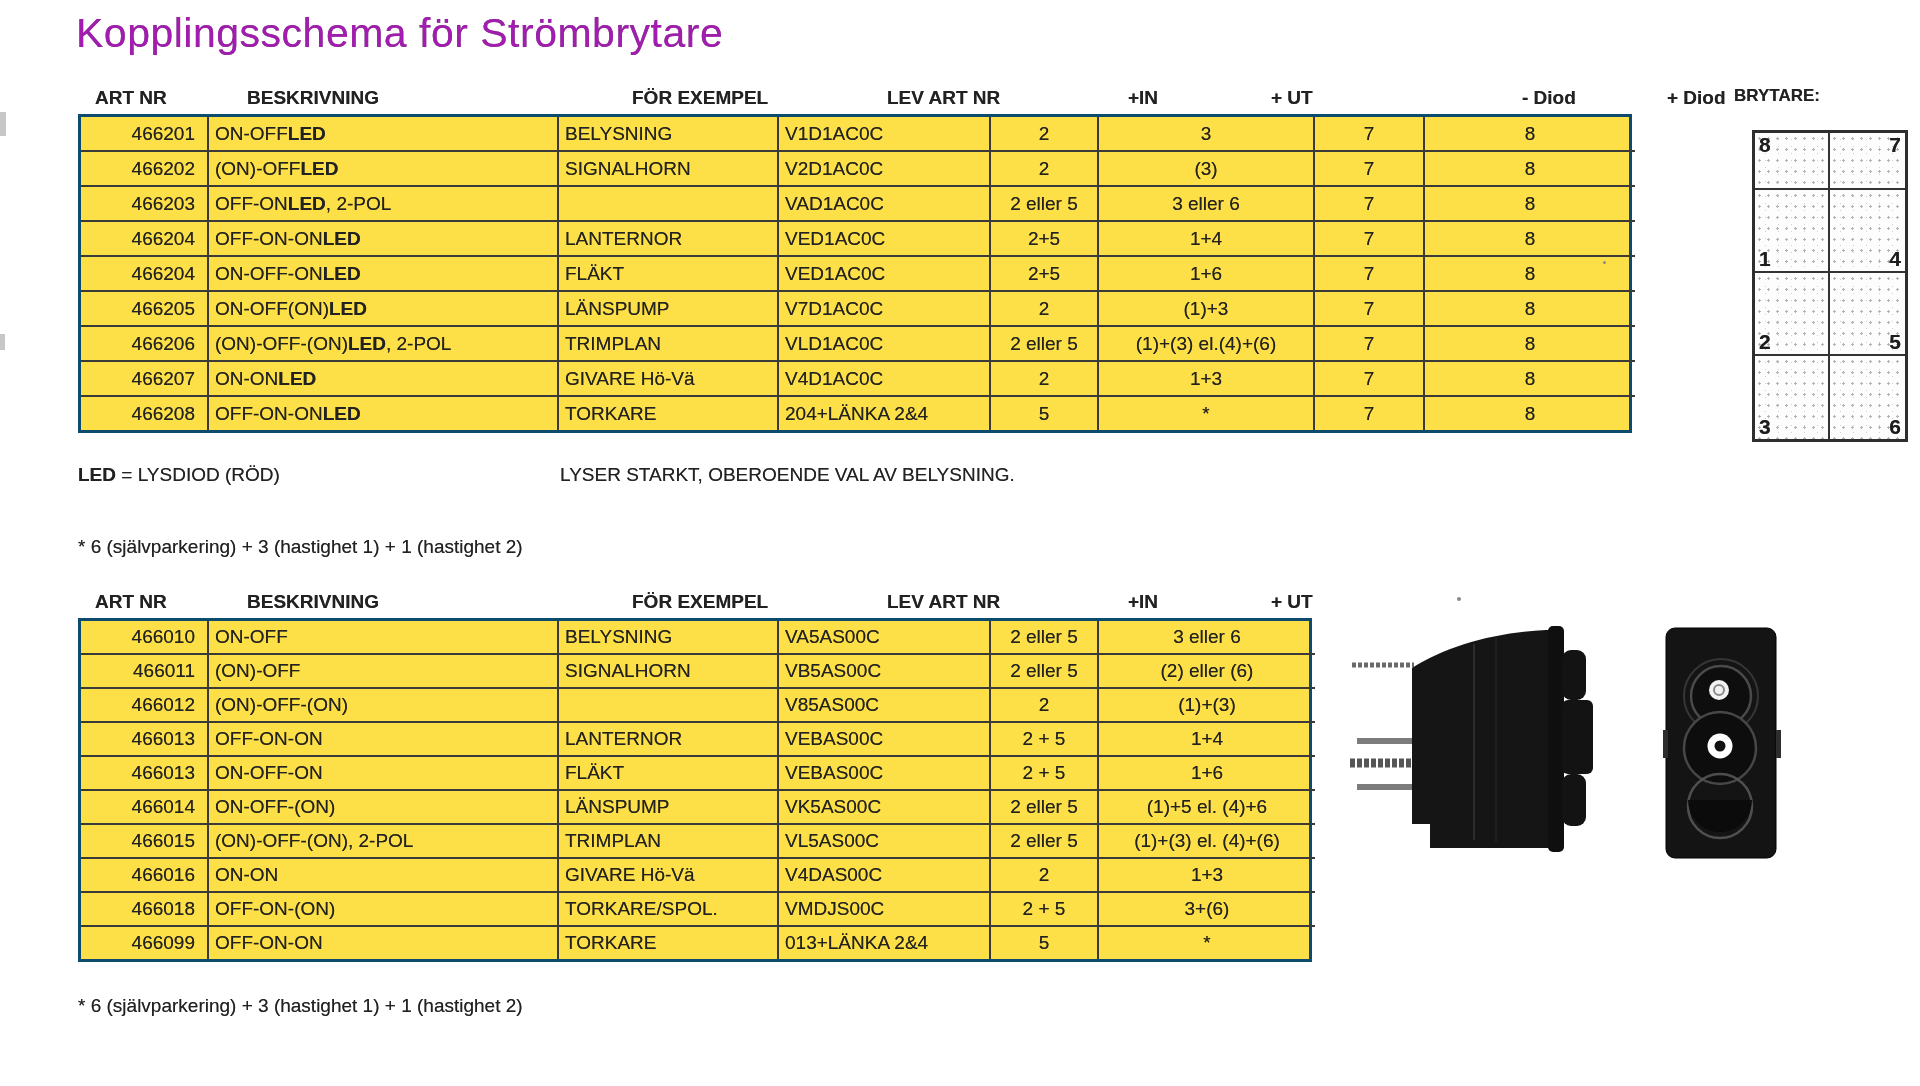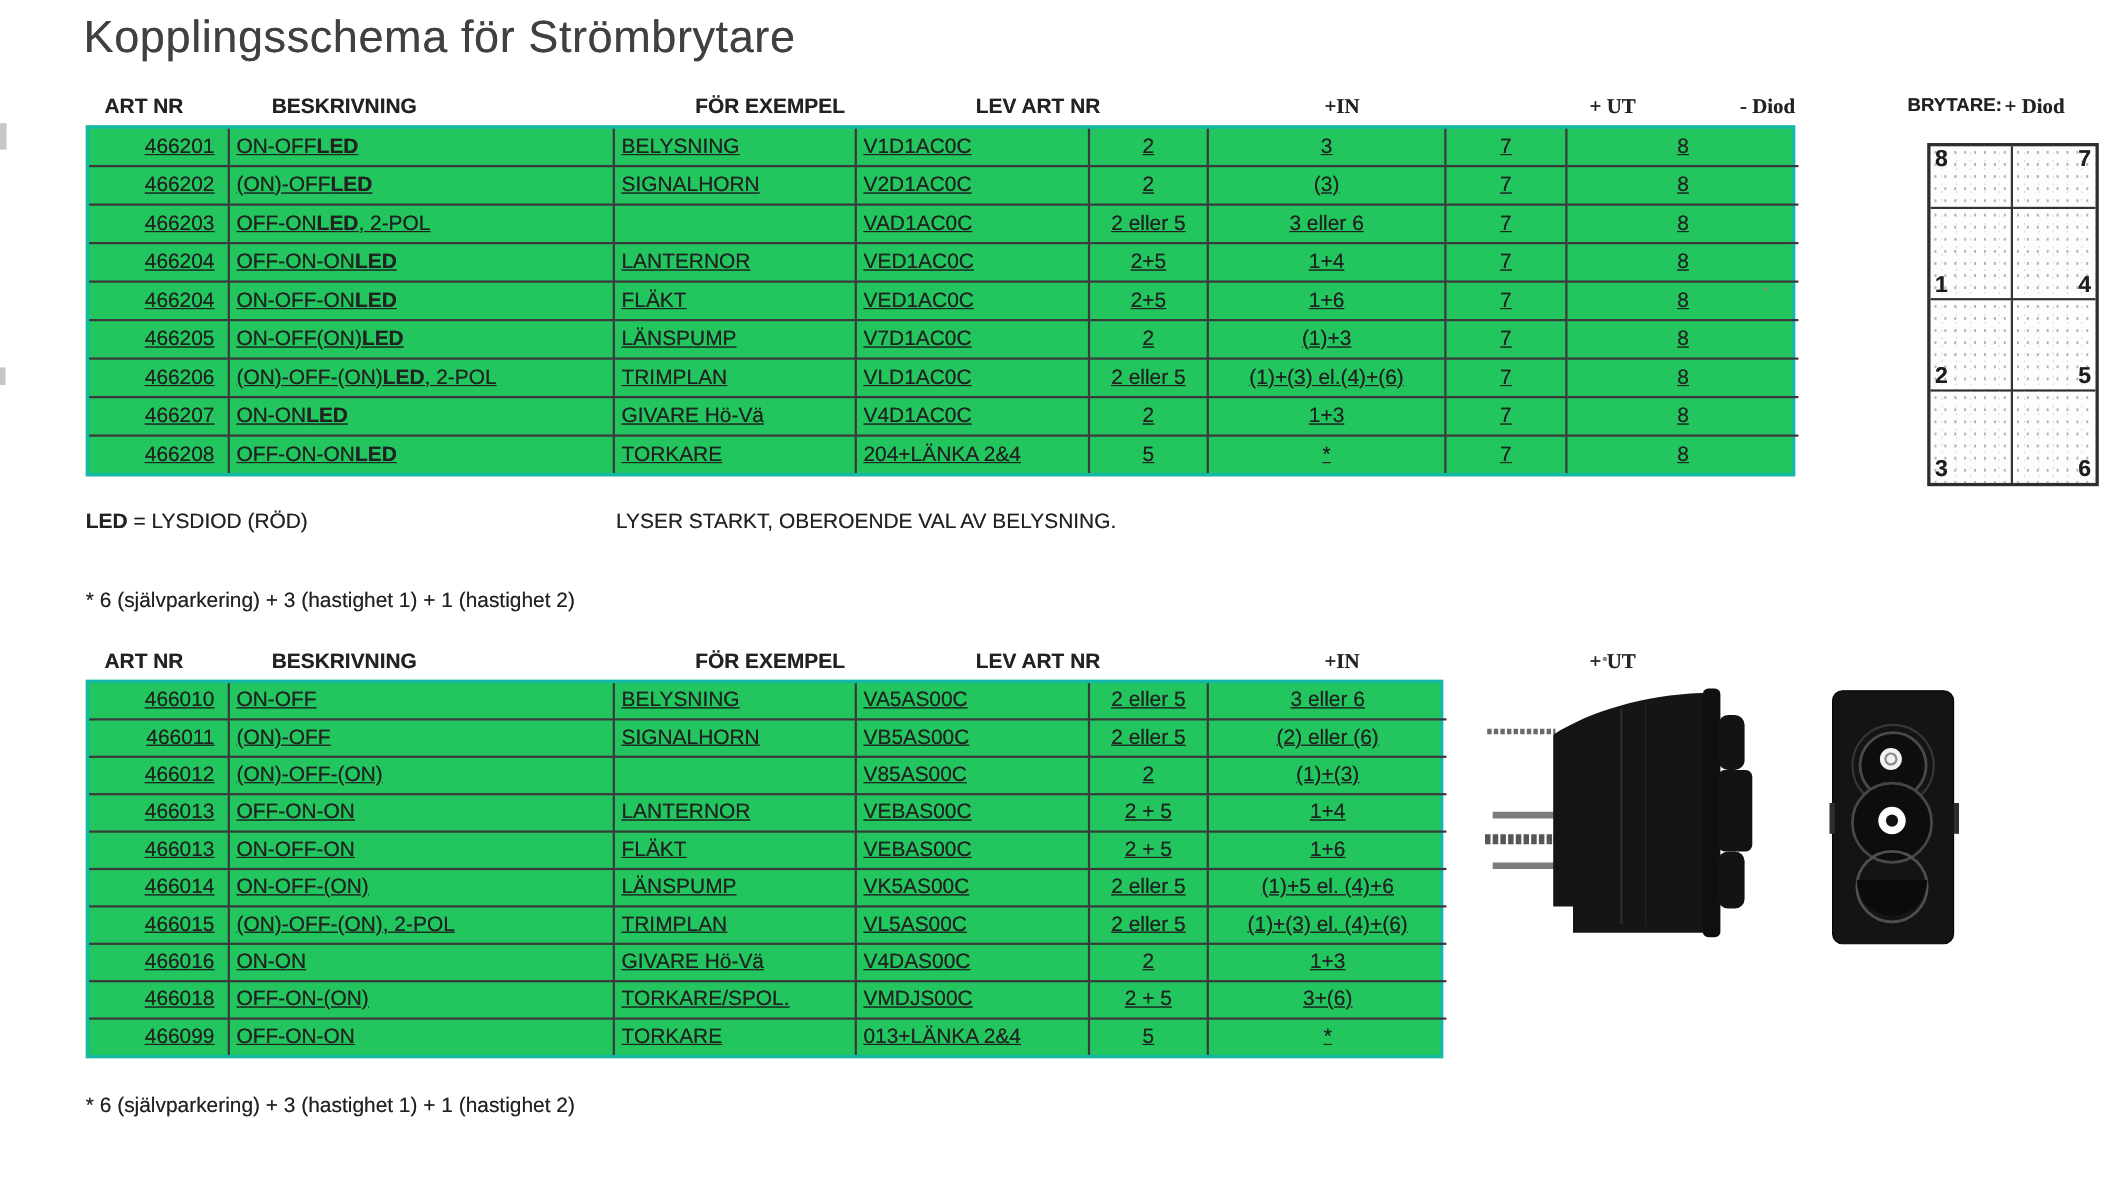--- a/index.html
+++ b/index.html
@@ -6,43 +6,43 @@
   body{
     width:1920px;height:1086px;background:#ffffff;
     font-family:"Liberation Sans", sans-serif;color:#222;
     position:relative;overflow:hidden;
     text-shadow:0 0 .4px rgba(0,0,0,.55);
   }
   .abs{position:absolute;}
   b{font-weight:bold;}
 
   
-  .title{font-size:41px;color:#404040;letter-spacing:.5px;white-space:nowrap;}
+  .title{font-size:41px;color:#a21caf;letter-spacing:.5px;white-space:nowrap;}
 
   
   .tbl{position:absolute;}
   .tbl-head{display:grid;height:26px;align-items:end;margin-bottom:4px;gap:35px;}
   .tbl-head .th{font-weight:bold;font-size:19px;white-space:nowrap;padding-bottom:1px;}
-  .tbl-body{display:grid;border:3px solid #14b8a6;background:#22c55e;text-decoration:underline;}
+  .tbl-body{display:grid;border:3px solid #0c4a6e;background:#fde047;}
   .tbl-row{display:contents;}
   .td{
     font-size:19px;white-space:nowrap;overflow:hidden;
     border-right:2px solid #3a3a3a;border-bottom:2px solid #3a3a3a;
     display:flex;align-items:center;
   }
   .t1 .td{height:33px;}
   .t2 .td{height:32px;}
   .td.lastc{border-right:none;}
   .td.lastr{border-bottom:none;}
   .a-r{justify-content:flex-end;padding-right:12px;text-align:right;}
   .a-l{justify-content:flex-start;padding-left:6px;text-align:left;}
   .a-c{justify-content:center;text-align:center;}
   .th.a-r,.th.a-l{text-align:left;padding-left:6px;}
   .th.first{padding-left:17px;}
-  .th.a-c{text-align:right;padding-left:0;font-family:Liberation Serif, serif;}
+  .th.a-c{text-align:left;padding-left:0;}
 
   
   .note{font-size:19px;white-space:nowrap;}
 
   
   .brytare-label{font-size:17px;font-weight:bold;}
   .bgrid{
     display:grid;grid-template-columns:75px 75px;grid-template-rows:57px 83px 83px 83px;
     border:3px solid #2e2e2e;background:#fdfdfd;
   }

